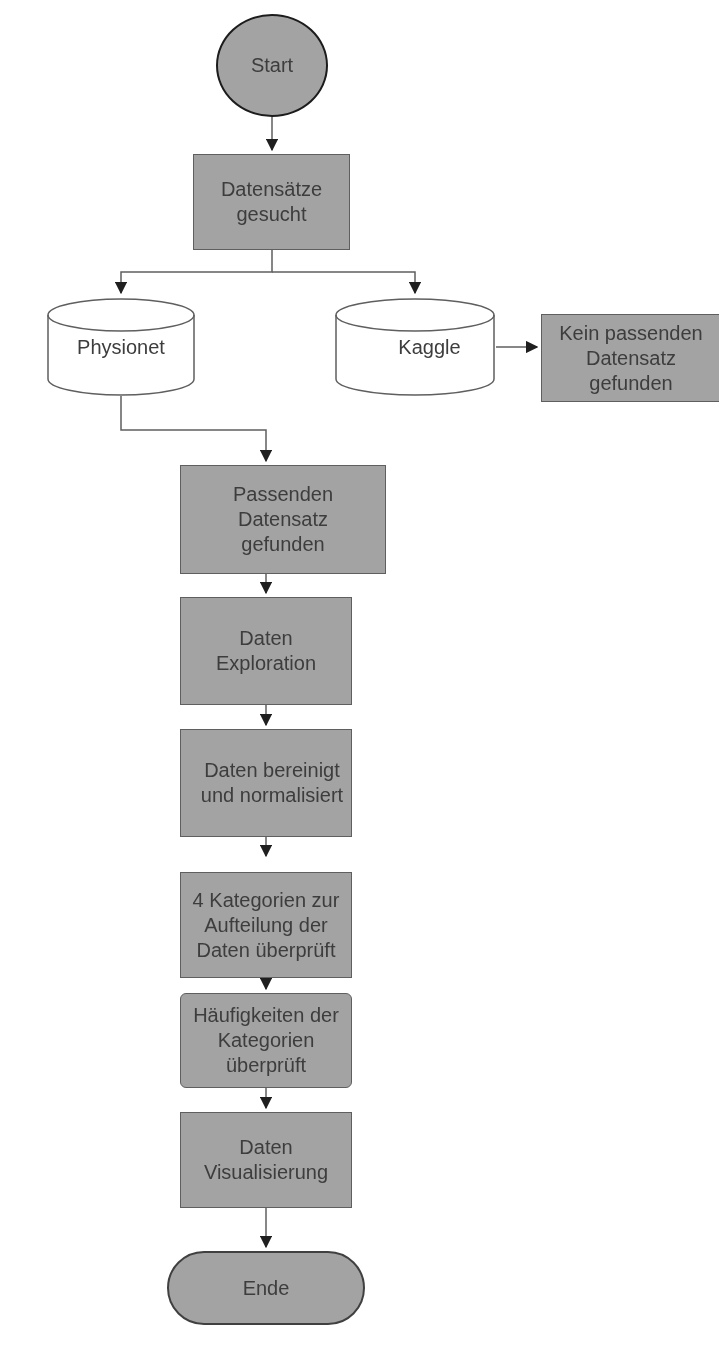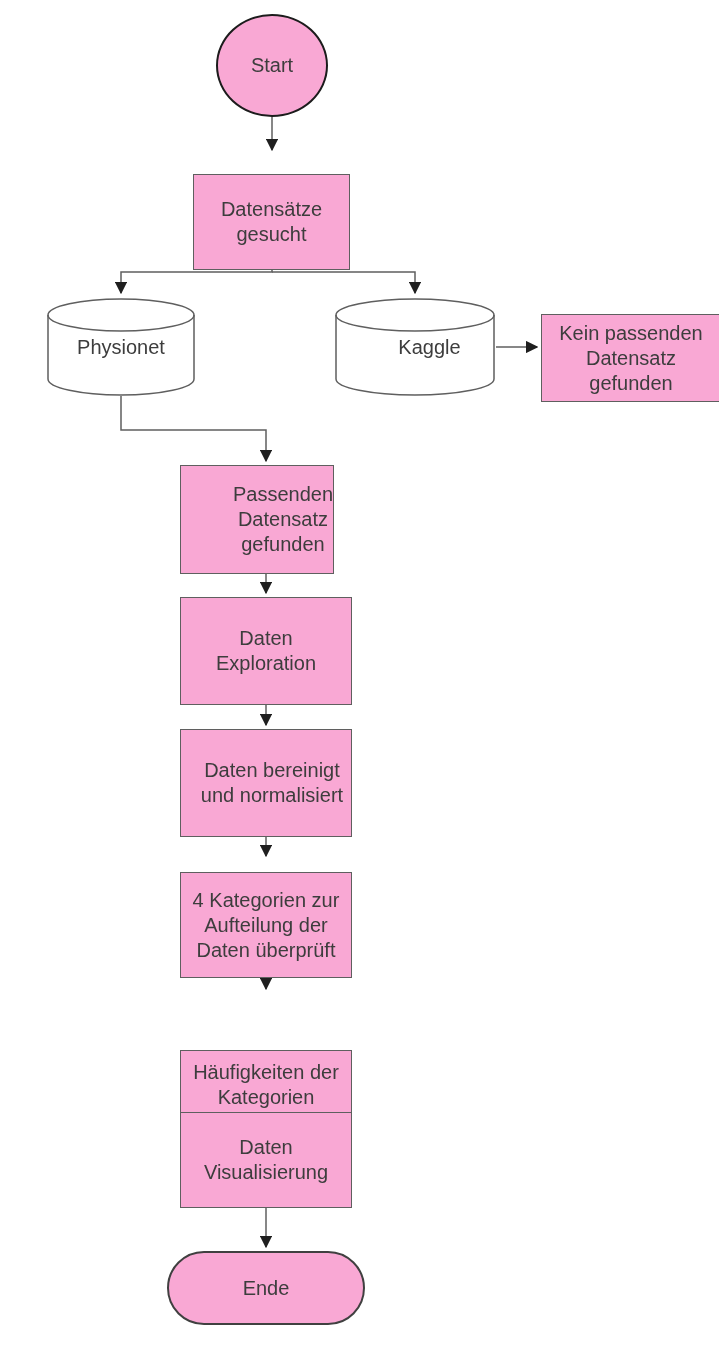--- a/index.html
+++ b/index.html
@@ -26,21 +26,21 @@
   .node {
     position: absolute;
     box-sizing: border-box;
     display: flex;
     flex-direction: column;
     align-items: center;
     justify-content: center;
     text-align: center;
     font-size: 20px;
     line-height: 25px;
-    background: #f9a8d4;
+    background: #a3a3a3;
   }
   .rect {
     border: 1.5px solid #5f5f5f;
   }
   .ellipse {
     border: 2.5px solid #1c1c1c;
     border-radius: 50%;
   }
   .pill {
     border: 2px solid #404040;
@@ -58,29 +58,29 @@
     height: 100%;
   }
   .cylinder .label {
     position: relative;
     z-index: 1;
   }
   .label span { display: block; }
 
   
   #n-start          { left: 216px; top: 14px;   width: 112px; height: 103px; }
-  #n-datensaetze    { left: 193px; top: 154px;  width: 157px; height: 96px; margin-top: 20px;  }
+  #n-datensaetze    { left: 193px; top: 154px;  width: 157px; height: 96px;  }
   #n-physionet      { left: 47px;  top: 298px;  width: 148px; height: 98px;  }
   #n-kaggle         { left: 335px; top: 298px;  width: 160px; height: 98px; padding-left: 29px;  }
   #n-kein           { left: 541px; top: 314px;  width: 180px; height: 88px;  }
-  #n-passenden      { left: 180px; top: 465px;  width: 154px; height: 109px; align-items: flex-end; }
+  #n-passenden      { left: 180px; top: 465px;  width: 206px; height: 109px; }
   #n-exploration    { left: 180px; top: 597px;  width: 172px; height: 108px; }
   #n-bereinigt      { left: 180px; top: 729px;  width: 172px; height: 108px; padding-left: 12px; }
   #n-kategorien     { left: 180px; top: 860px;  width: 172px; height: 106px; margin-top: 12px; }
-  #n-haeufigkeiten  { left: 180px; top: 1050px;  width: 172px; height: 95px;  }
+  #n-haeufigkeiten  { left: 180px; top: 993px;  width: 172px; height: 95px; border-radius: 6px;  }
   #n-visualisierung { left: 180px; top: 1112px; width: 172px; height: 96px;  }
   #n-ende           { left: 167px; top: 1251px; width: 198px; height: 74px;  }
 </style>
 </head>
 <body>
 
 <div class="canvas">
 
   <svg class="edges" viewBox="0 0 719 1356" xmlns="http://www.w3.org/2000/svg">
     <defs>

